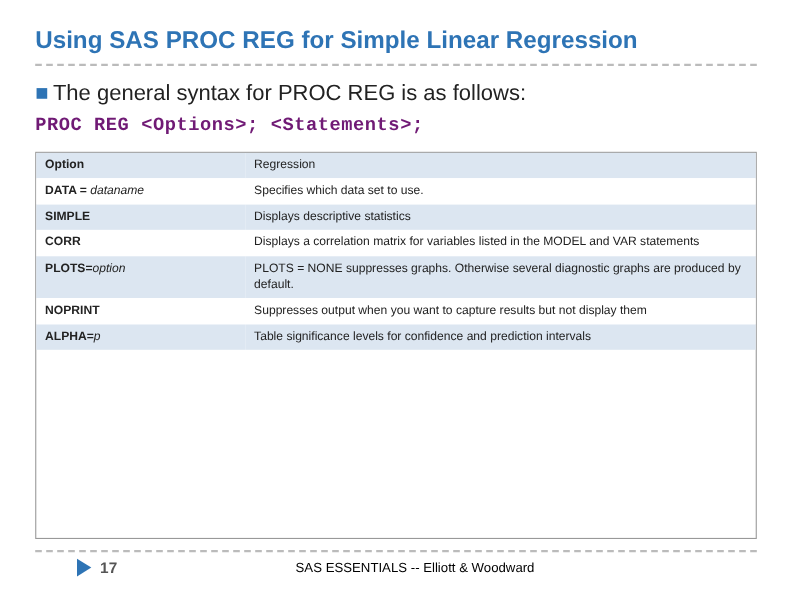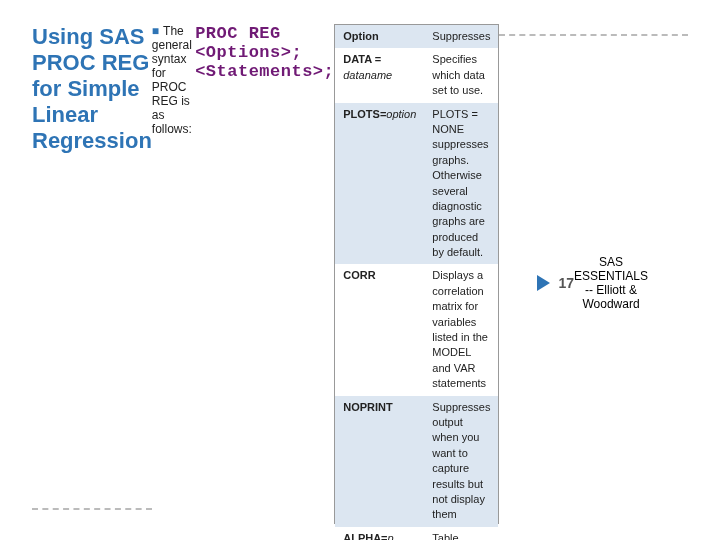--- a/index.html
+++ b/index.html
@@ -10,34 +10,34 @@
       font-family: Arial, sans-serif;
       overflow: hidden;
       position: relative;
     }
 
     .slide {
       width: 720px;
       height: 540px;
       padding: 24px 32px 16px 32px;
       display: flex;
-      flex-direction: row;
+      flex-direction: column;
     }
 
     .title {
       font-size: 22px;
       font-weight: bold;
       color: #2e74b5;
       margin-bottom: 14px;
       border-bottom: 2px dashed #bbb;
       padding-bottom: 8px;
     }
 
     .subtitle {
-      font-size: 12px;
+      font-size: 20px;
       color: #222;
       margin-bottom: 8px;
     }
 
     .subtitle span.arrow {
       color: #2e74b5;
       font-weight: bold;
       margin-right: 4px;
     }
 
@@ -153,33 +153,37 @@
 
   <div class="code-line">
     <span class="kw">PROC  REG  &lt;Options&gt;;  &lt;Statements&gt;;</span>
   </div>
 
   <div class="table-container">
     <table>
       <tbody>
           <tr>
         <td class="col-option">Option</td>
-        <td class="col-explanation">Suppresses</td>
+        <td class="col-explanation">Regression</td>
       </tr>
       <tr>
         <td class="col-option">DATA = <em>dataname</em></td>
         <td class="col-explanation">Specifies which data set to use.</td>
       </tr>
       <tr>
+        <td class="col-option">SIMPLE</td>
+        <td class="col-explanation">Displays descriptive statistics</td>
+      </tr>
+      <tr>
+        <td class="col-option">CORR</td>
+        <td class="col-explanation">Displays a correlation matrix for variables listed in the MODEL and VAR statements</td>
+      </tr>
+      <tr>
         <td class="col-option">PLOTS=<em>option</em></td>
         <td class="col-explanation">PLOTS = NONE suppresses graphs. Otherwise several diagnostic graphs are produced by default.</td>
-      </tr>
-      <tr>
-        <td class="col-option">CORR</td>
-        <td class="col-explanation">Displays a correlation matrix for variables listed in the MODEL and VAR statements</td>
       </tr>
       <tr>
         <td class="col-option">NOPRINT</td>
         <td class="col-explanation">Suppresses output when you want to capture results but not display them</td>
       </tr>
       <tr>
         <td class="col-option">ALPHA=<em>p</em></td>
         <td class="col-explanation">Table significance levels for confidence and prediction intervals</td>
       </tr>
     </tbody>

